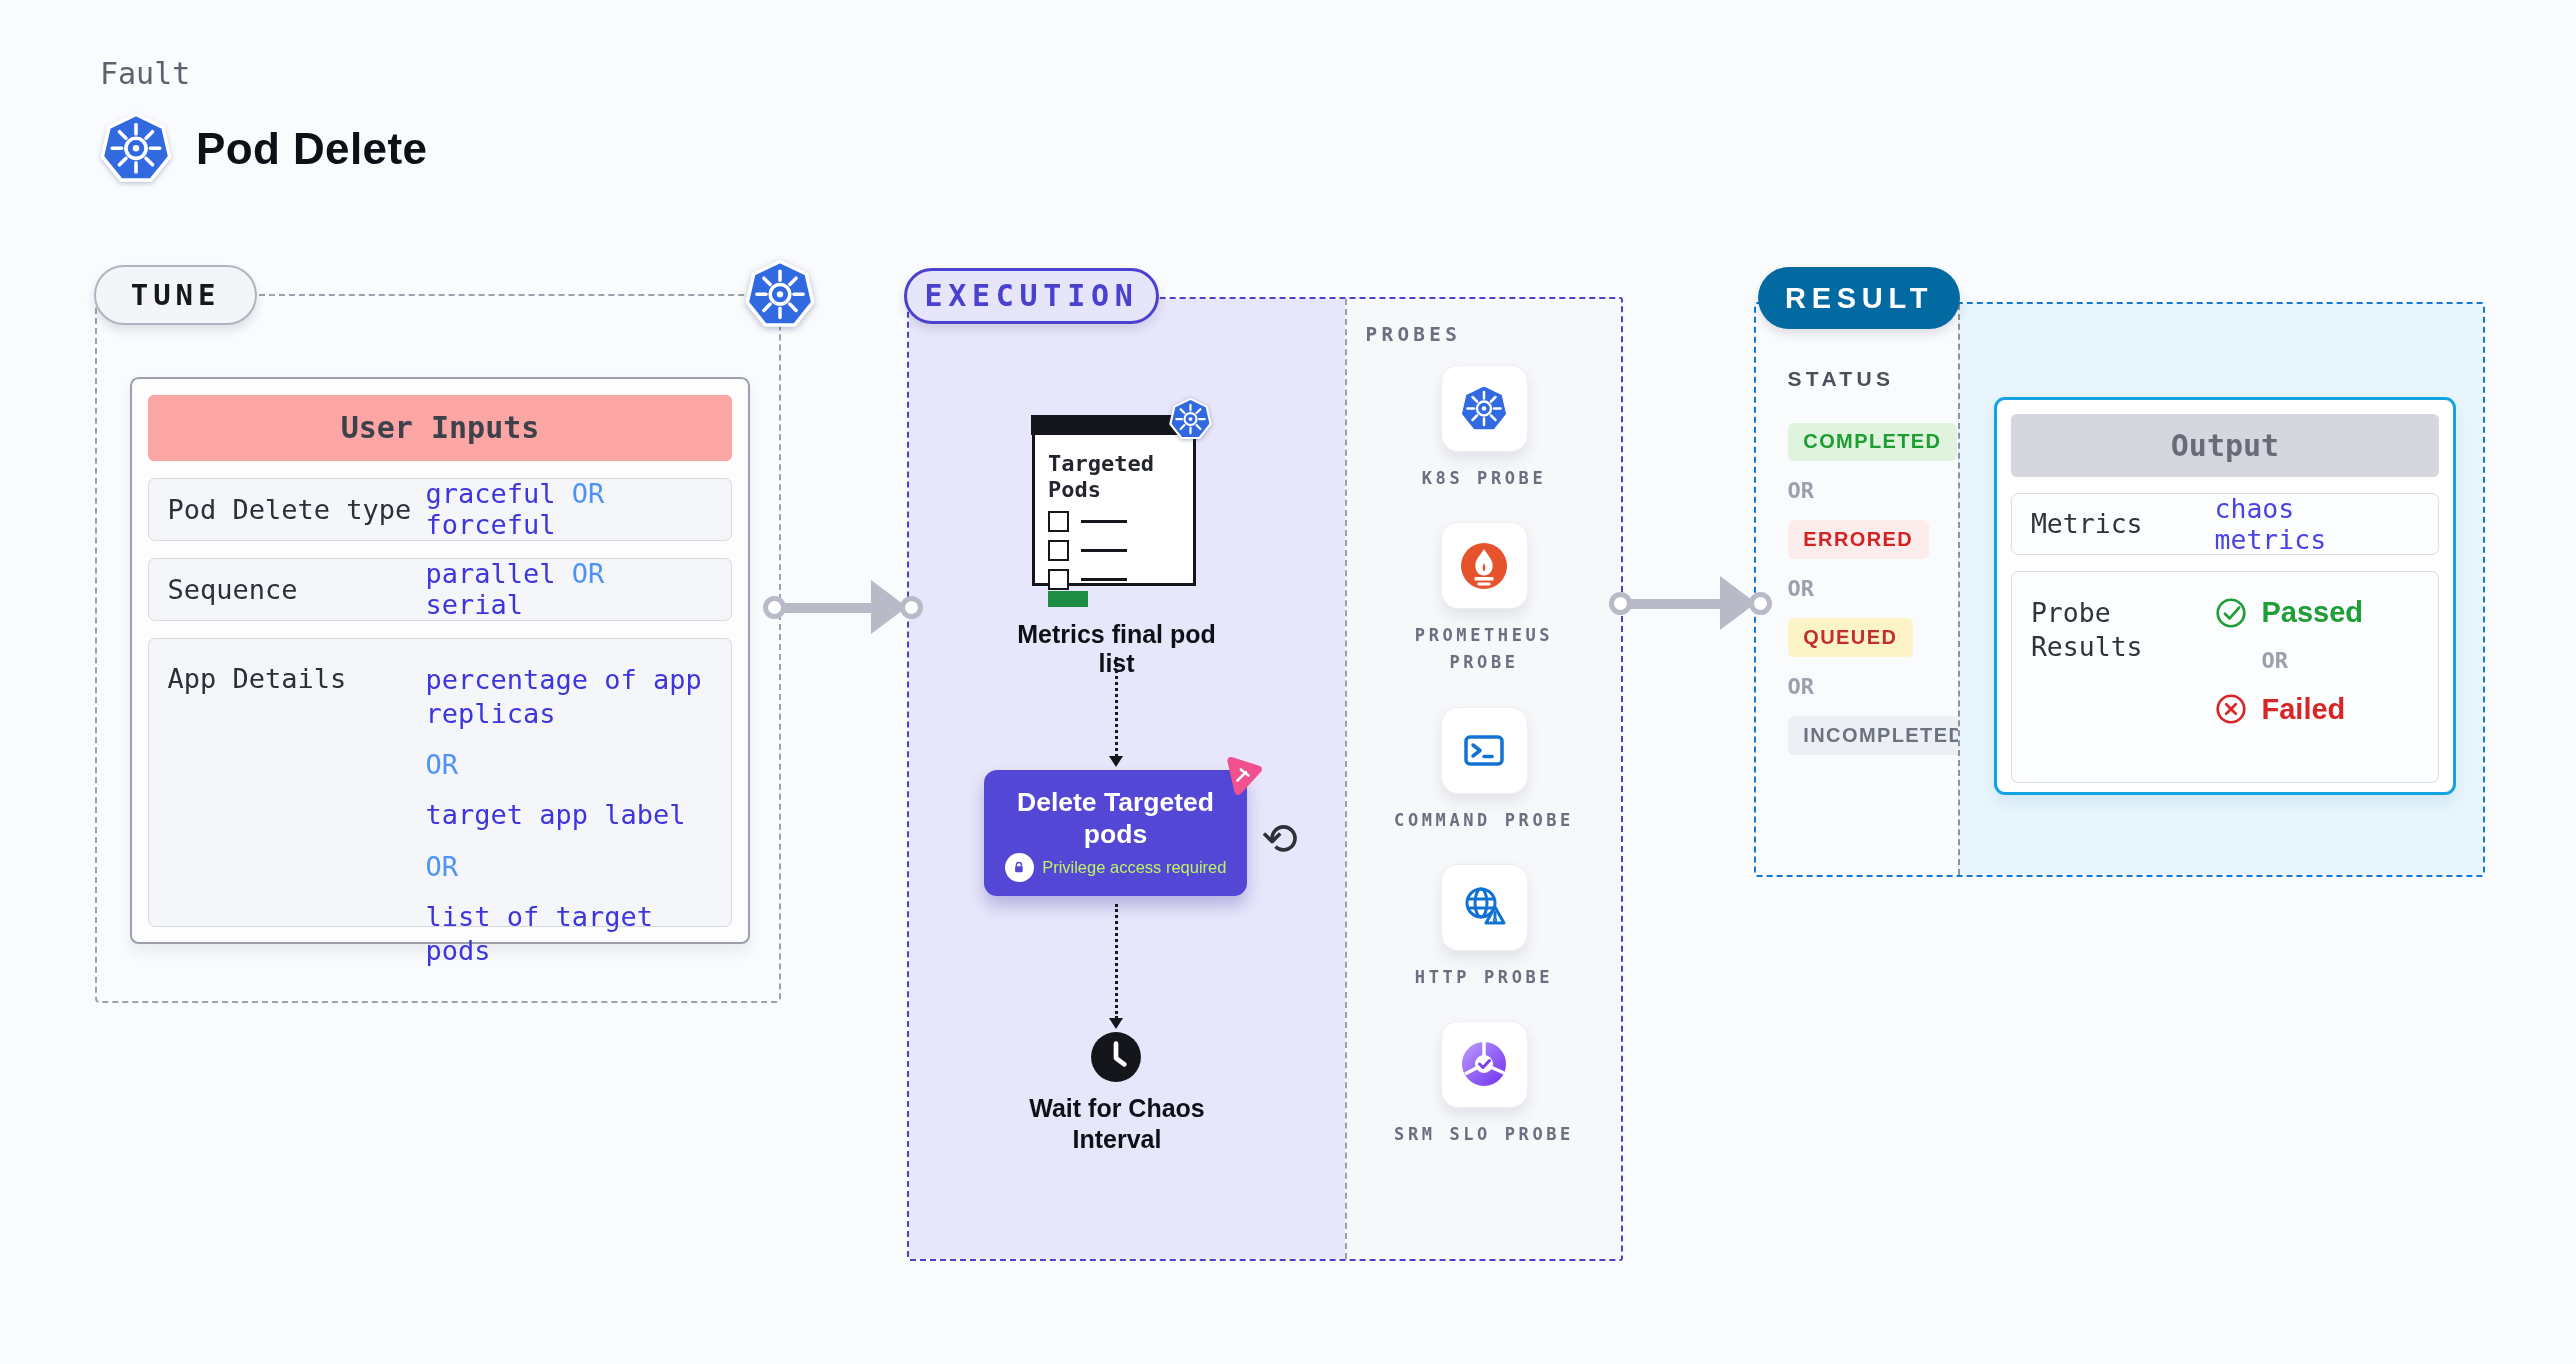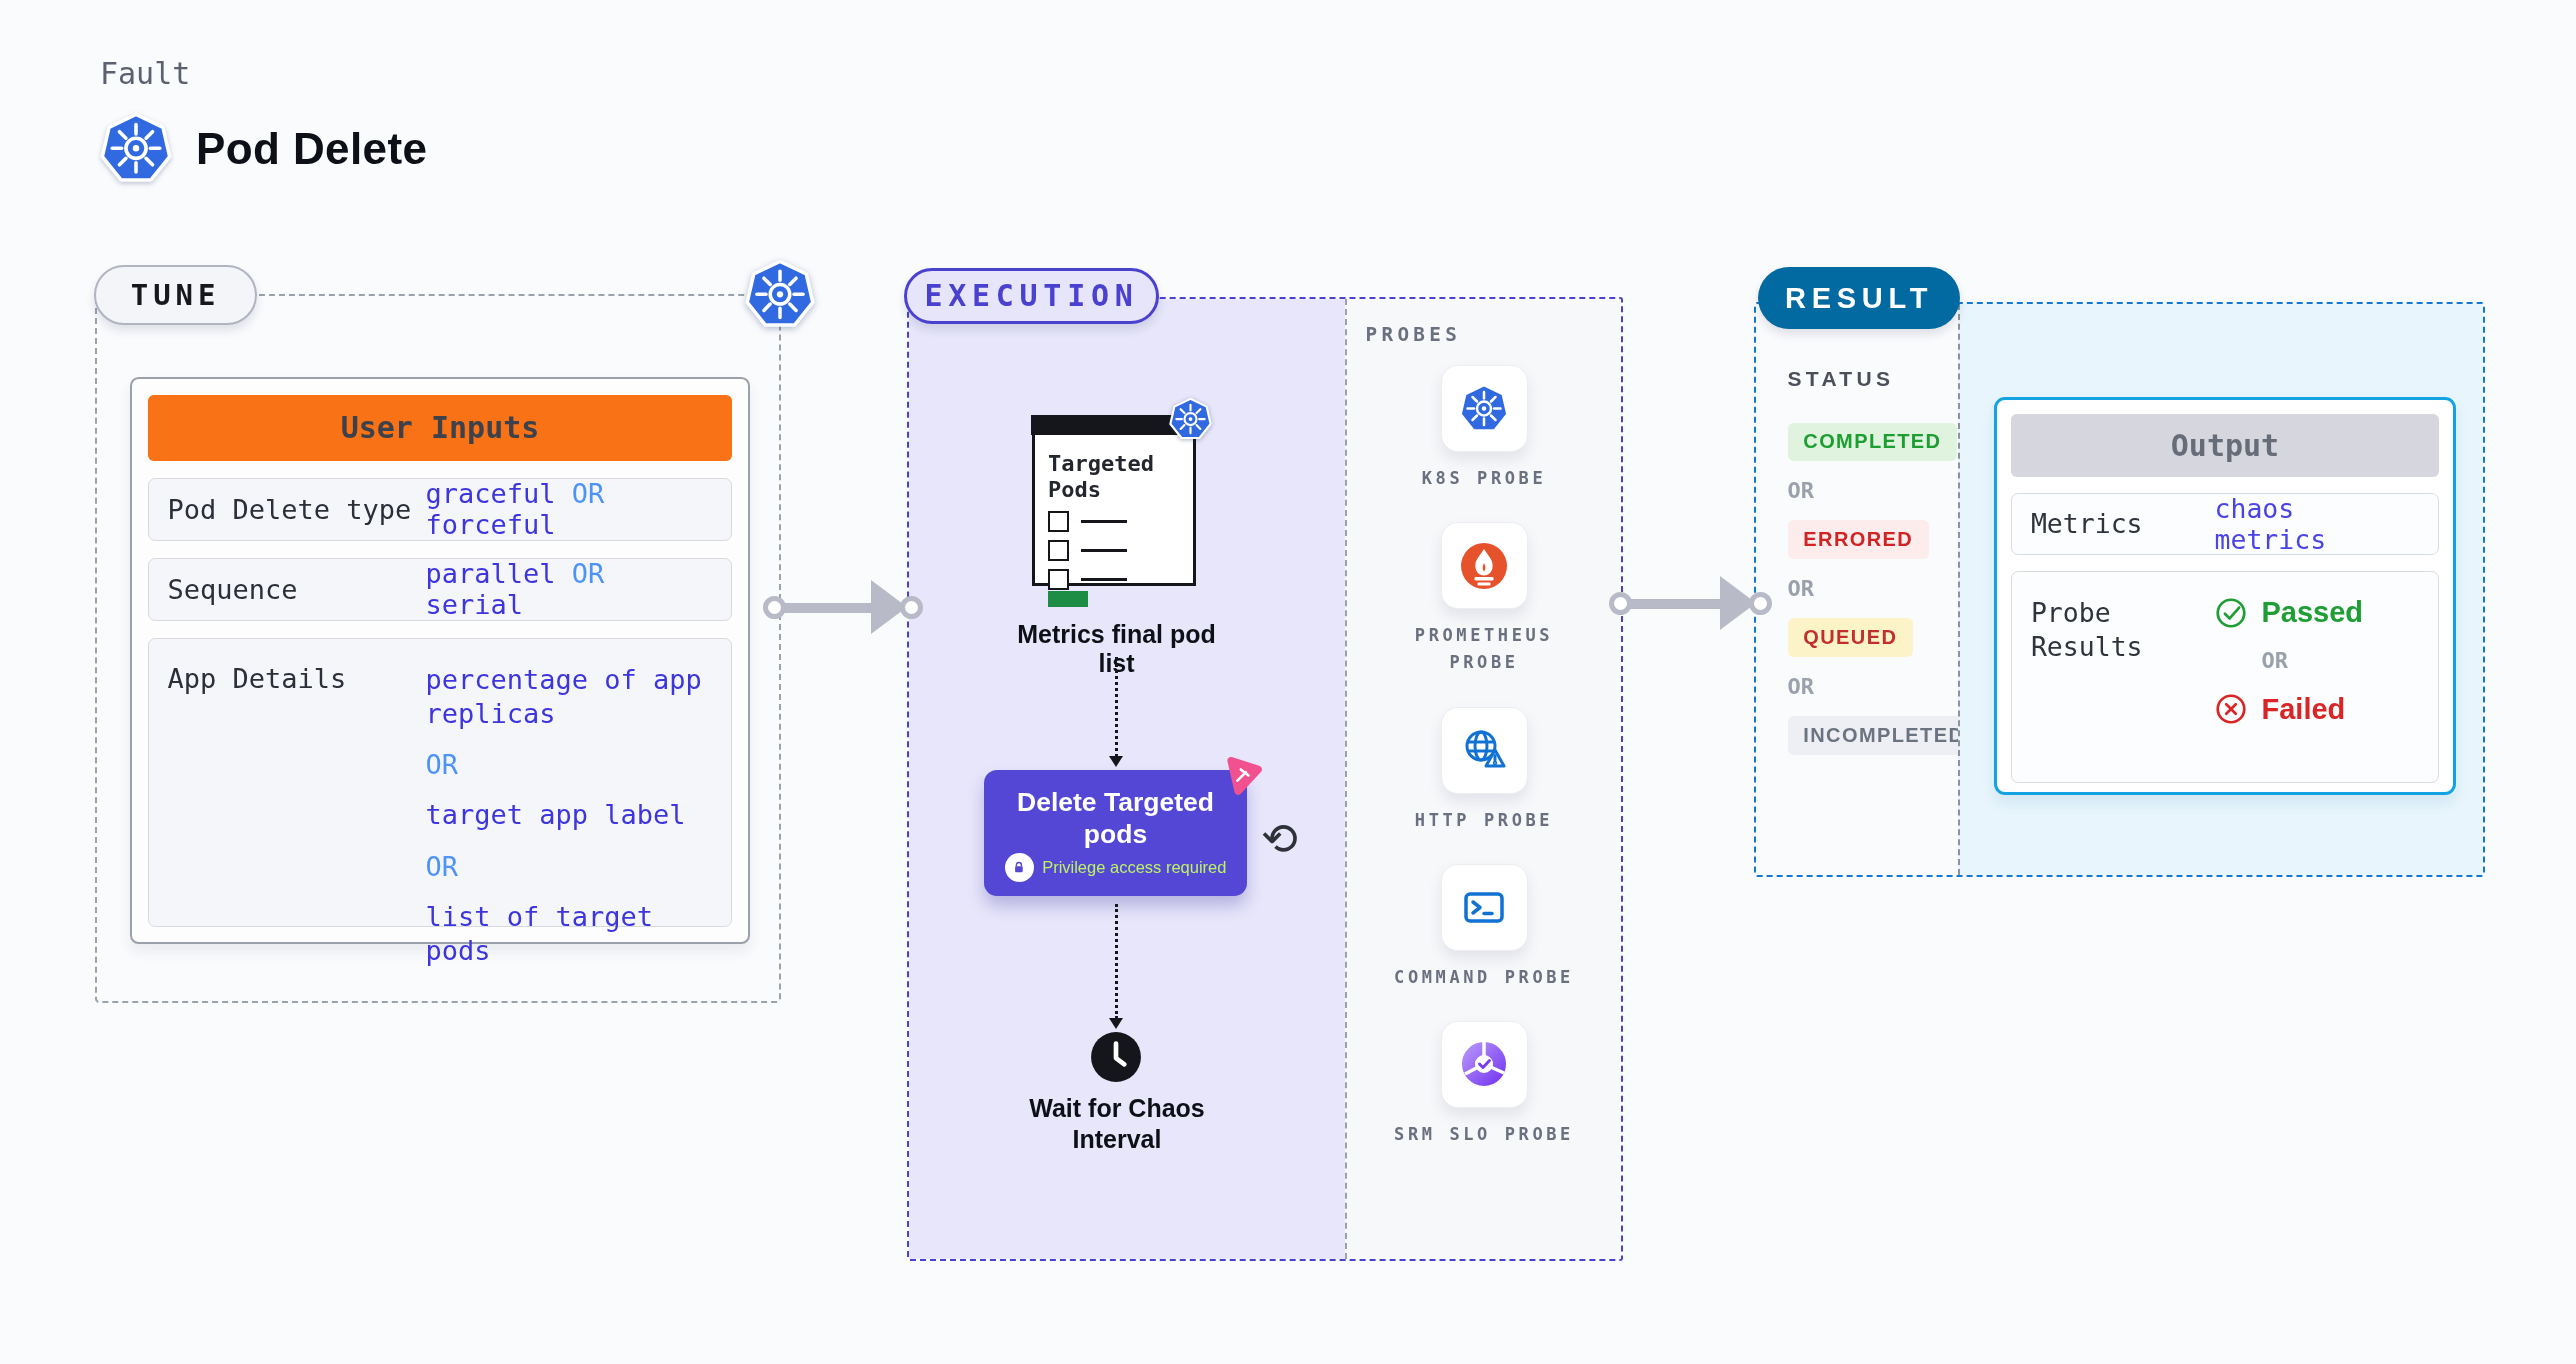--- a/index.html
+++ b/index.html
@@ -23,21 +23,21 @@
          box-shadow:0 5.7px 10px rgba(30,40,80,.12);z-index:6;}
   .tune-badge{left:-2.9px;top:-31.5px;width:163px;height:60px;background:#f4f5f8;border:2.9px solid #b0b4c0;color:#16181d;font-size:29px;letter-spacing:5px;}
   .exec-badge{left:-5px;top:-31.5px;width:255px;height:56px;background:#e6e5fa;border:3.6px solid #4b41cf;color:#4b41cf;font-size:30px;letter-spacing:5.7px;}
   .result-badge{left:2.1px;top:-37px;width:202px;height:62px;background:#0369a1;border:none;color:#fff;font-size:29px;letter-spacing:5.7px;font-family:"Liberation Sans",sans-serif;font-weight:bold;}
 
   .tune-corner-k8s{position:absolute;right:-36px;top:-36px;width:70px;height:70px;z-index:7;filter:drop-shadow(0 2.1px 3.6px rgba(20,40,90,.3));}
 
   
   .ui-card{position:absolute;left:33px;top:81px;width:620px;height:567px;box-sizing:border-box;
            background:#fdfdfe;border:2.1px solid #9ba0ab;border-radius:8.6px;padding:15.8px;box-shadow:0 7.2px 13px rgba(40,50,80,.08);}
-  .ui-head{height:66px;background:#f97316;border-radius:5.7px;display:flex;align-items:center;justify-content:center;
+  .ui-head{height:66px;background:#fca5a5;border-radius:5.7px;display:flex;align-items:center;justify-content:center;
            font-family:"DejaVu Sans Mono",monospace;font-size:30px;font-weight:bold;color:#3c414c;}
   .ui-row{box-sizing:border-box;margin-top:17px;background:#f5f6fa;border:1.4px solid #d7d9e0;border-radius:7.2px;
           display:flex;padding:0 18.6px;font-family:"DejaVu Sans Mono",monospace;font-size:27px;}
   .ui-row .lbl{width:258px;color:#2b2f38;flex:none;}
   .ui-row.r1,.ui-row.r2{height:63px;align-items:center;}
   .ui-row.r3{height:289px;align-items:flex-start;padding-top:24px;}
   .val{color:#3d35dd;}
   .val .or{color:#4e93f6;}
   .val-stack .or-line{color:#4e93f6;margin:18.6px 0;}
   .val-stack .v-line{line-height:1.25;}
@@ -287,42 +287,42 @@
               <path d="M50 44 C54 52 53 58 50 61 C47 58 46 52 50 44 Z" fill="#e6522c"></path>
               <rect x="31" y="72" width="38" height="7" rx="2" fill="#fff"></rect>
               <rect x="37" y="83" width="26" height="6" rx="2" fill="#fff"></rect>
             </svg>
           </div>
           <div class="probe-name">PROMETHEUS PROBE</div>
         </div>
 
         <div class="probe-item">
           <div class="probe-card">
+            <svg viewBox="0 0 100 100" fill="none" stroke="#1272d3" stroke-width="7" stroke-linecap="round" stroke-linejoin="round">
+              <rect x="14" y="24" width="72" height="54" rx="8"></rect>
+              <polyline points="28,40 42,51 28,62"></polyline>
+              <line x1="50" y1="63" x2="66" y2="63"></line>
+            </svg>
+          </div>
+          <div class="probe-name">COMMAND PROBE</div>
+        </div>
+
+        <div class="probe-item">
+          <div class="probe-card">
             <svg viewBox="0 0 100 100" fill="none" stroke="#1272d3" stroke-width="6">
               <circle cx="44" cy="42" r="28"></circle>
               <ellipse cx="44" cy="42" rx="12" ry="28"></ellipse>
               <line x1="17" y1="34" x2="71" y2="34"></line>
               <line x1="17" y1="52" x2="71" y2="52"></line>
               <path d="M72 50 L90 82 L54 82 Z" fill="#fff" stroke-linejoin="round"></path>
               <line x1="72" y1="61" x2="72" y2="70" stroke-linecap="round"></line>
               <circle cx="72" cy="76" r="1.5" fill="#1272d3"></circle>
             </svg>
           </div>
           <div class="probe-name">HTTP PROBE</div>
-        </div>
-
-        <div class="probe-item">
-          <div class="probe-card">
-            <svg viewBox="0 0 100 100" fill="none" stroke="#1272d3" stroke-width="7" stroke-linecap="round" stroke-linejoin="round">
-              <rect x="14" y="24" width="72" height="54" rx="8"></rect>
-              <polyline points="28,40 42,51 28,62"></polyline>
-              <line x1="50" y1="63" x2="66" y2="63"></line>
-            </svg>
-          </div>
-          <div class="probe-name">COMMAND PROBE</div>
         </div>
 
         <div class="probe-item">
           <div class="probe-card">
             <svg viewBox="0 0 100 100">
               <defs>
                 <linearGradient id="pg" x1="0" y1="0" x2="1" y2="1">
                   <stop offset="0" stop-color="#b18cfa"></stop>
                     <stop offset="1" stop-color="#7a3ff0"></stop>
                 </linearGradient>

